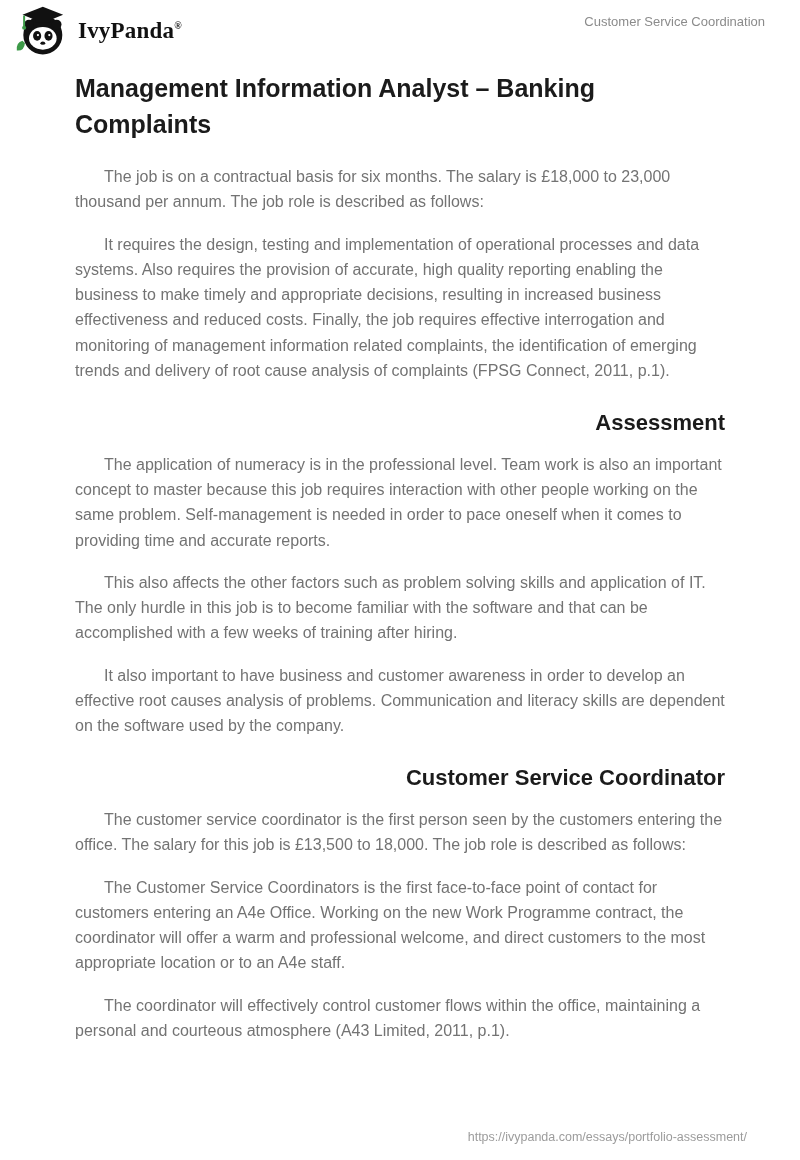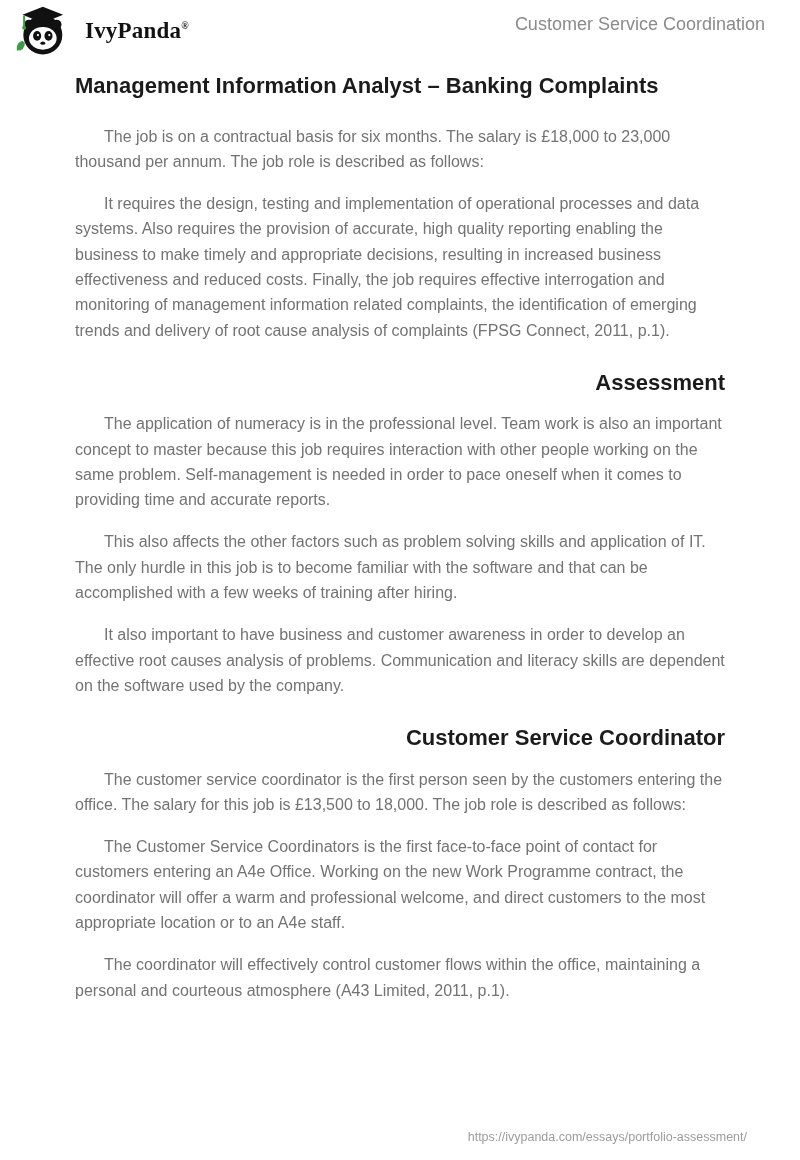--- a/index.html
+++ b/index.html
@@ -21,21 +21,21 @@
     position: absolute;
     top: 0; left: 0; right: 0;
     height: 62px;
   }
   .brand {
     position: absolute;
     left: 16px;
     top: 5px;
     display: flex;
     align-items: center;
-    gap: 17px;
+    gap: 10px;
   }
   .logo {
     width: 52px;
     height: 52px;
     display: inline-block;
   }
   .logo svg { width: 52px; height: 52px; display: block; }
   .brand-text {
     font-family: "Liberation Serif", serif;
     font-weight: 700;
@@ -45,34 +45,34 @@
   }
   .brand-text sup {
     font-size: 10px;
     vertical-align: super;
     font-weight: 700;
   }
   .running-head {
     position: absolute;
     right: 35px;
     top: 14px;
-    font-size: 18px;
+    font-size: 13px;
     color: #8b8b8b;
   }
 
   
   .doc {
     position: absolute;
     left: 75px;
     right: 75px;
     top: 70px;
   }
   .doc h1 {
     margin: 0 0 22px 0;
-    font-size: 22px;
+    font-size: 25px;
     line-height: 1.44;
     font-weight: 700;
     color: #1b1b1b;
   }
   .doc h2 {
     margin: 26px 0 14px 0;
     font-size: 22px;
     line-height: 1.3;
     font-weight: 700;
     color: #1b1b1b;

